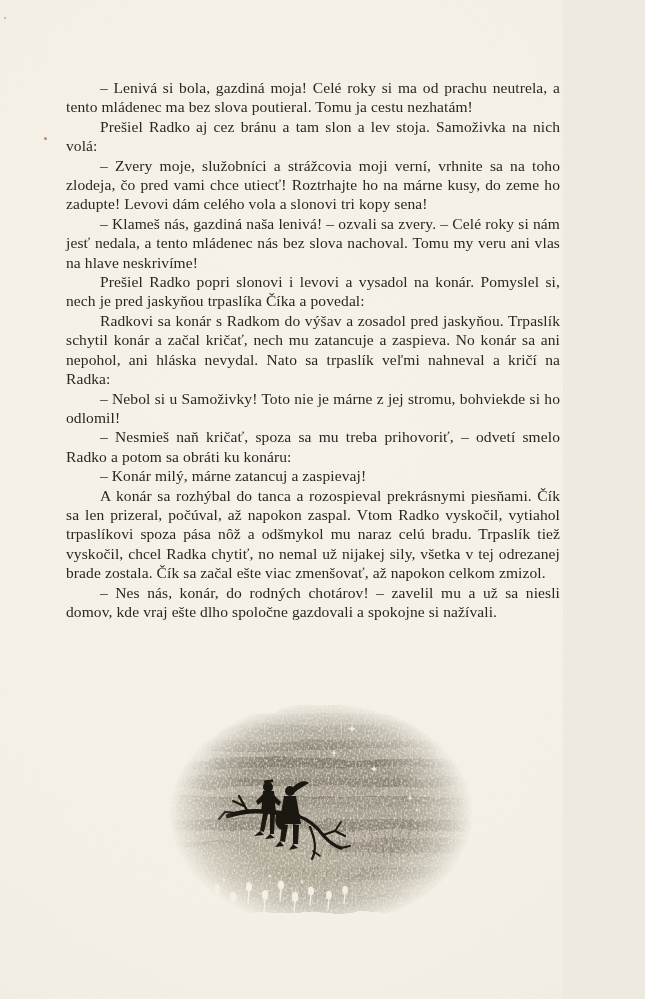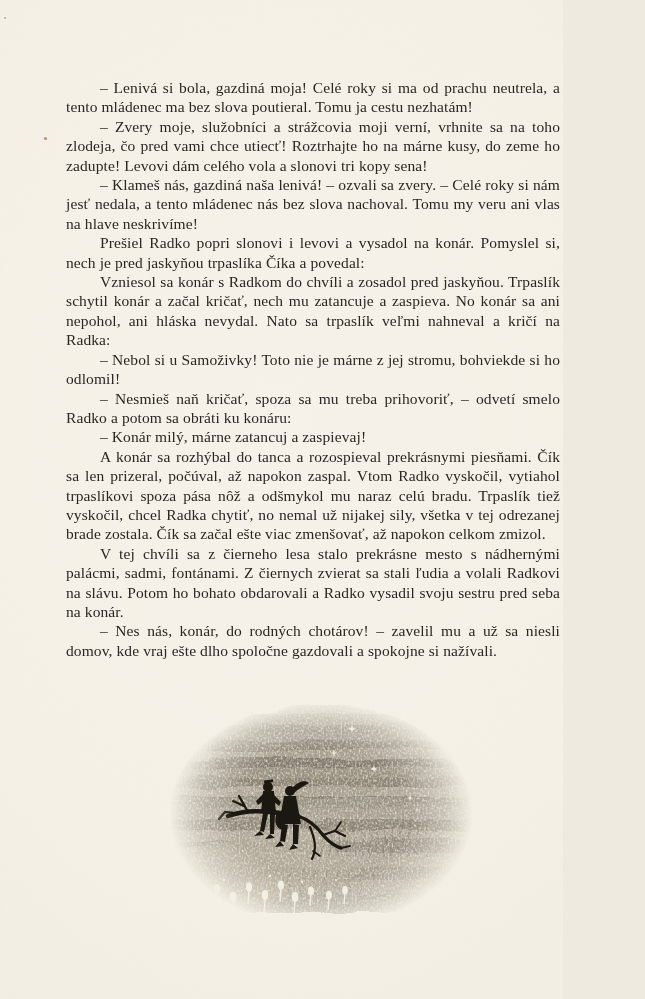--- a/index.html
+++ b/index.html
@@ -36,29 +36,29 @@
   }
 </style>
 </head>
 <body>
 
 <div class="page">
 
   <div class="text-block">
 
   <p class="para">– Lenivá si bola, gazdiná moja! Celé roky si ma od prachu neutrela, a tento mládenec ma bez slova poutieral. Tomu ja cestu nezhatám!</p>
+      <p class="para">Prešiel Radko aj cez bránu a tam slon a lev stoja. Samoživka na nich volá:</p>
       <p class="para">– Zvery moje, služobníci a strážcovia moji verní, vrhnite sa na toho zlodeja, čo pred vami chce utiecť! Roztrhajte ho na márne kusy, do zeme ho zadupte! Levovi dám celého vola a slonovi tri kopy sena!</p>
       <p class="para">– Klameš nás, gazdiná naša lenivá! – ozvali sa zvery. – Celé roky si nám jesť nedala, a tento mládenec nás bez slova nachoval. Tomu my veru ani vlas na hlave neskrivíme!</p>
       <p class="para">Prešiel Radko popri slonovi i levovi a vysadol na konár. Pomyslel si, nech je pred jaskyňou trpaslíka Číka a povedal:</p>
-      <p class="para">Vzniesol sa konár s Radkom do chvíli a zosadol pred jaskyňou. Trpaslík schytil konár a začal kričať, nech mu zatancuje a zaspieva. No konár sa ani nepohol, ani hláska nevydal. Nato sa trpaslík veľmi nahneval a kričí na Radka:</p>
+      <p class="para">Radkovi sa konár s Radkom do výšav a zosadol pred jaskyňou. Trpaslík schytil konár a začal kričať, nech mu zatancuje a zaspieva. No konár sa ani nepohol, ani hláska nevydal. Nato sa trpaslík veľmi nahneval a kričí na Radka:</p>
       <p class="para">– Nebol si u Samoživky! Toto nie je márne z jej stromu, bohviekde si ho odlomil!</p>
       <p class="para">– Nesmieš naň kričať, spoza sa mu treba prihovoriť, – odvetí smelo Radko a potom sa obráti ku konáru:</p>
       <p class="para">– Konár milý, márne zatancuj a zaspievaj!</p>
       <p class="para">A konár sa rozhýbal do tanca a rozospieval prekrásnymi piesňami. Čík sa len prizeral, počúval, až napokon zaspal. Vtom Radko vyskočil, vytiahol trpaslíkovi spoza pása nôž a odšmykol mu naraz celú bradu. Trpaslík tiež vyskočil, chcel Radka chytiť, no nemal už nijakej sily, všetka v tej odrezanej brade zostala. Čík sa začal ešte viac zmenšovať, až napokon celkom zmizol.</p>
-      <p class="para">V tej chvíli sa z čierneho lesa stalo prekrásne mesto s nádhernými palácmi, sadmi, fontánami. Z čiernych zvierat sa stali ľudia a volali Radkovi na slávu. Potom ho bohato obdarovali a Radko vysadil svoju sestru pred seba na konár.</p>
       <p class="para">– Nes nás, konár, do rodných chotárov! – zavelil mu a už sa niesli domov, kde vraj ešte dlho spoločne gazdovali a spokojne si nažívali.</p>
     </div>
 
   <figure class="illustration">
     <svg viewBox="0 0 302 235" xmlns="http://www.w3.org/2000/svg" role="img">
       <defs>
         <radialGradient id="vigGrad" cx="50%" cy="49%" r="50%">
           <stop offset="0%" stop-color="#ffffff"></stop>
           <stop offset="58%" stop-color="#ffffff"></stop>
           <stop offset="82%" stop-color="#ffffff" stop-opacity="0.55"></stop>

